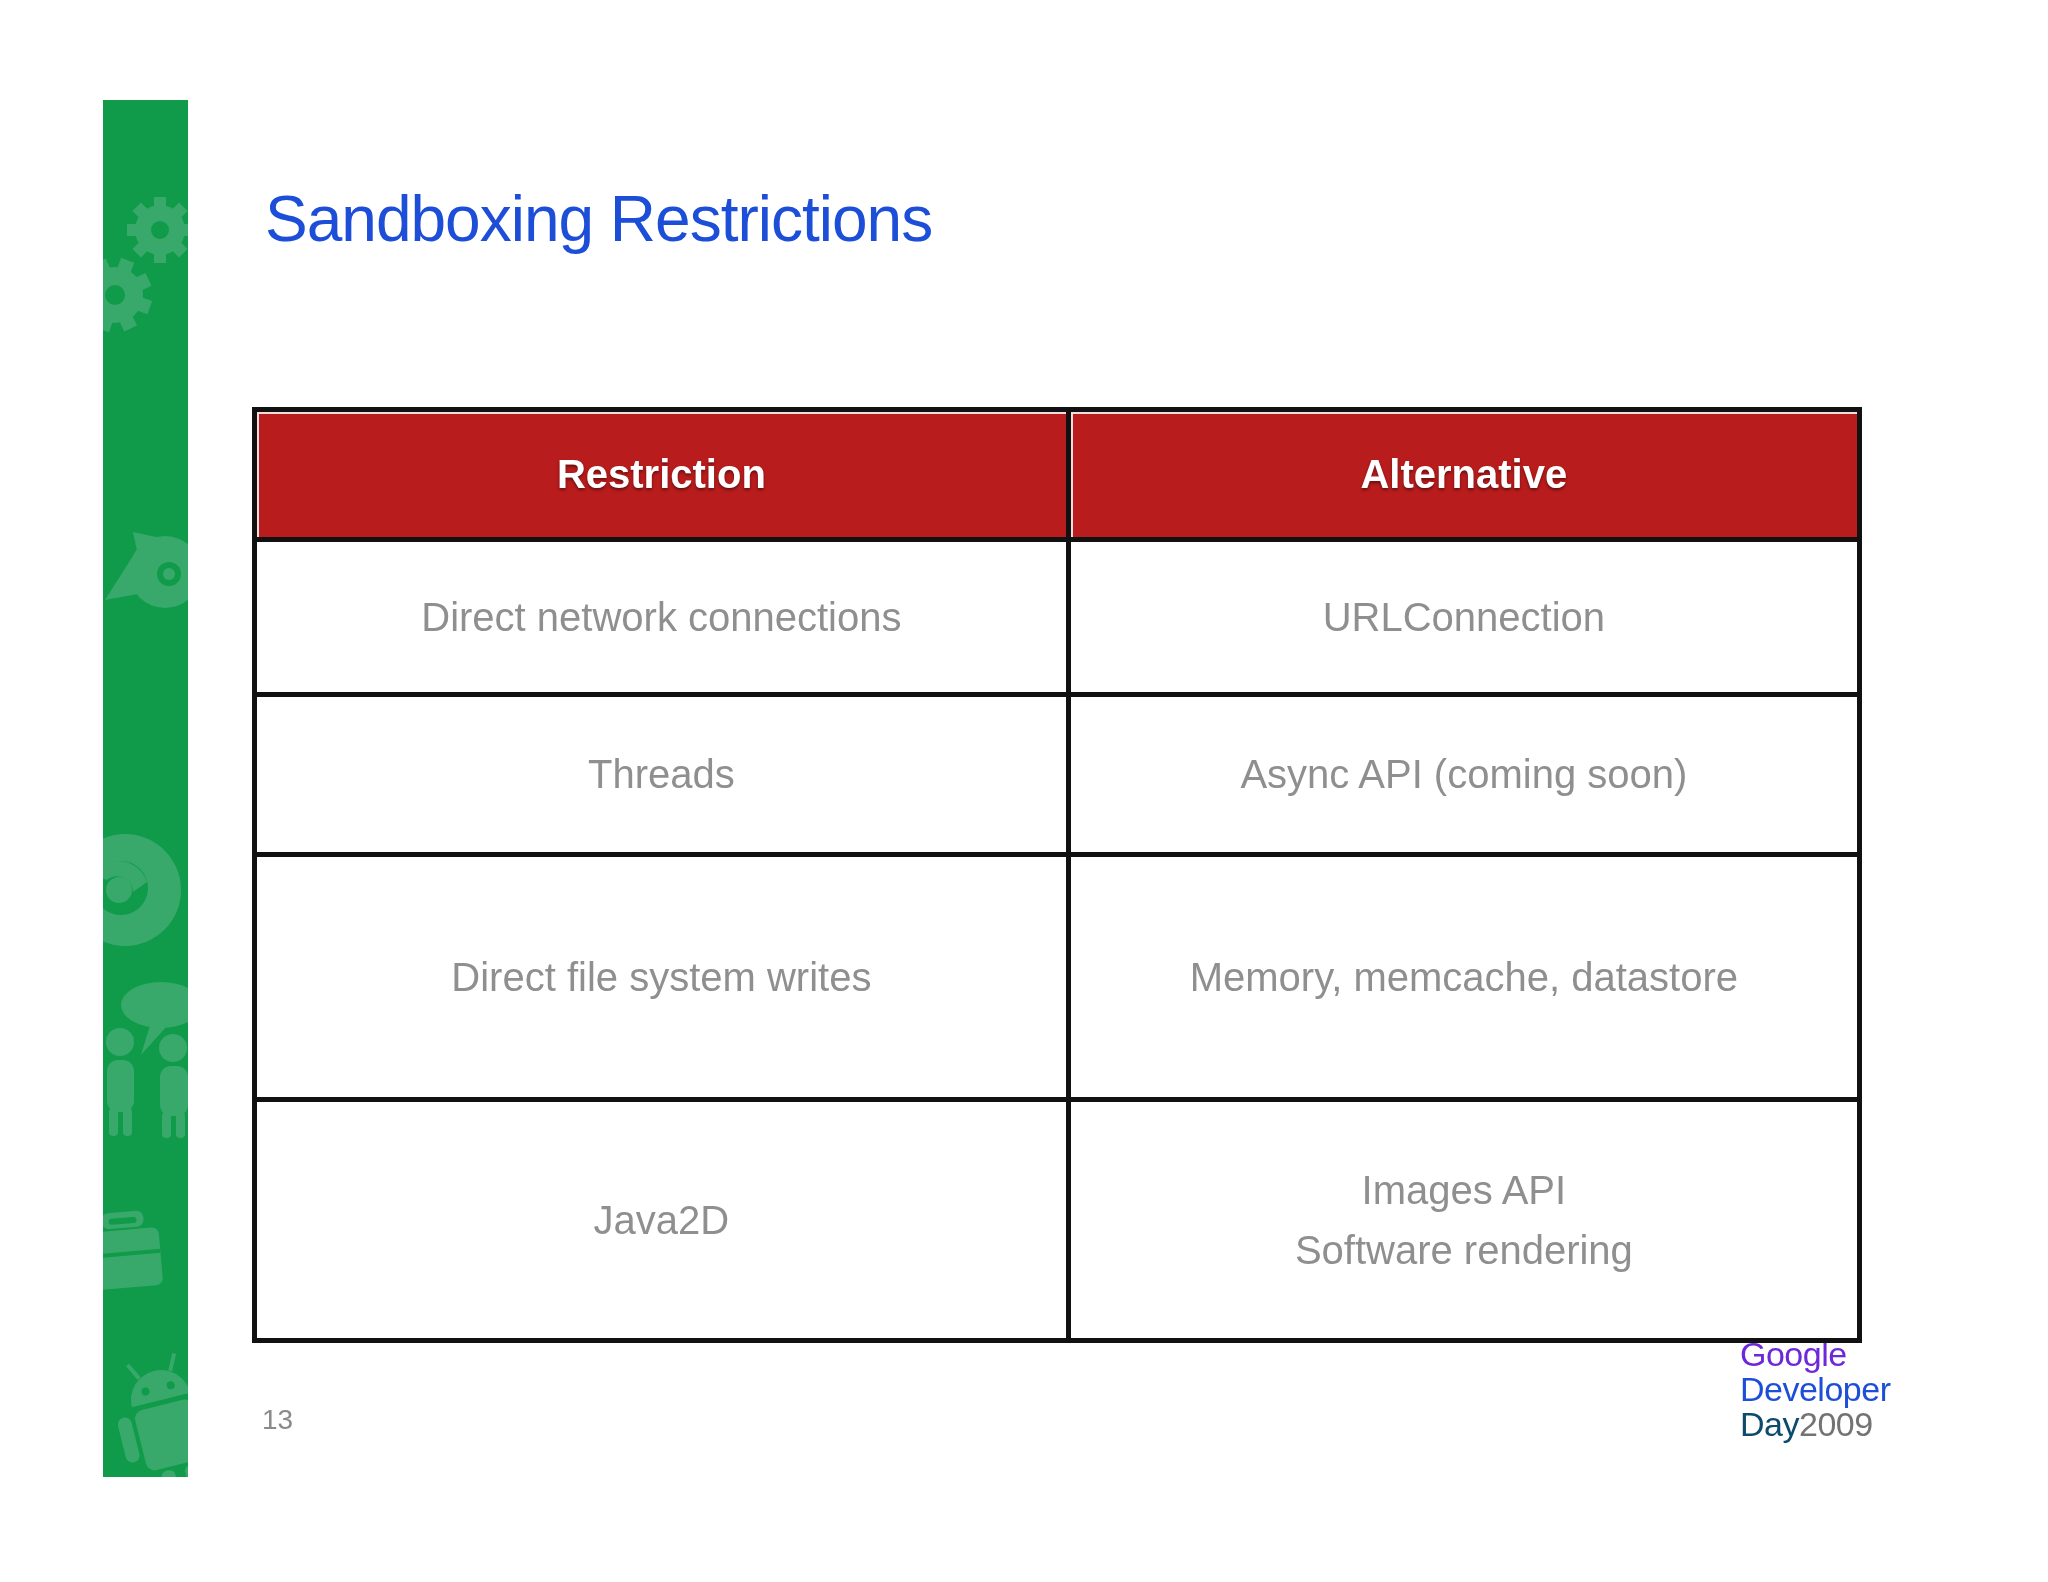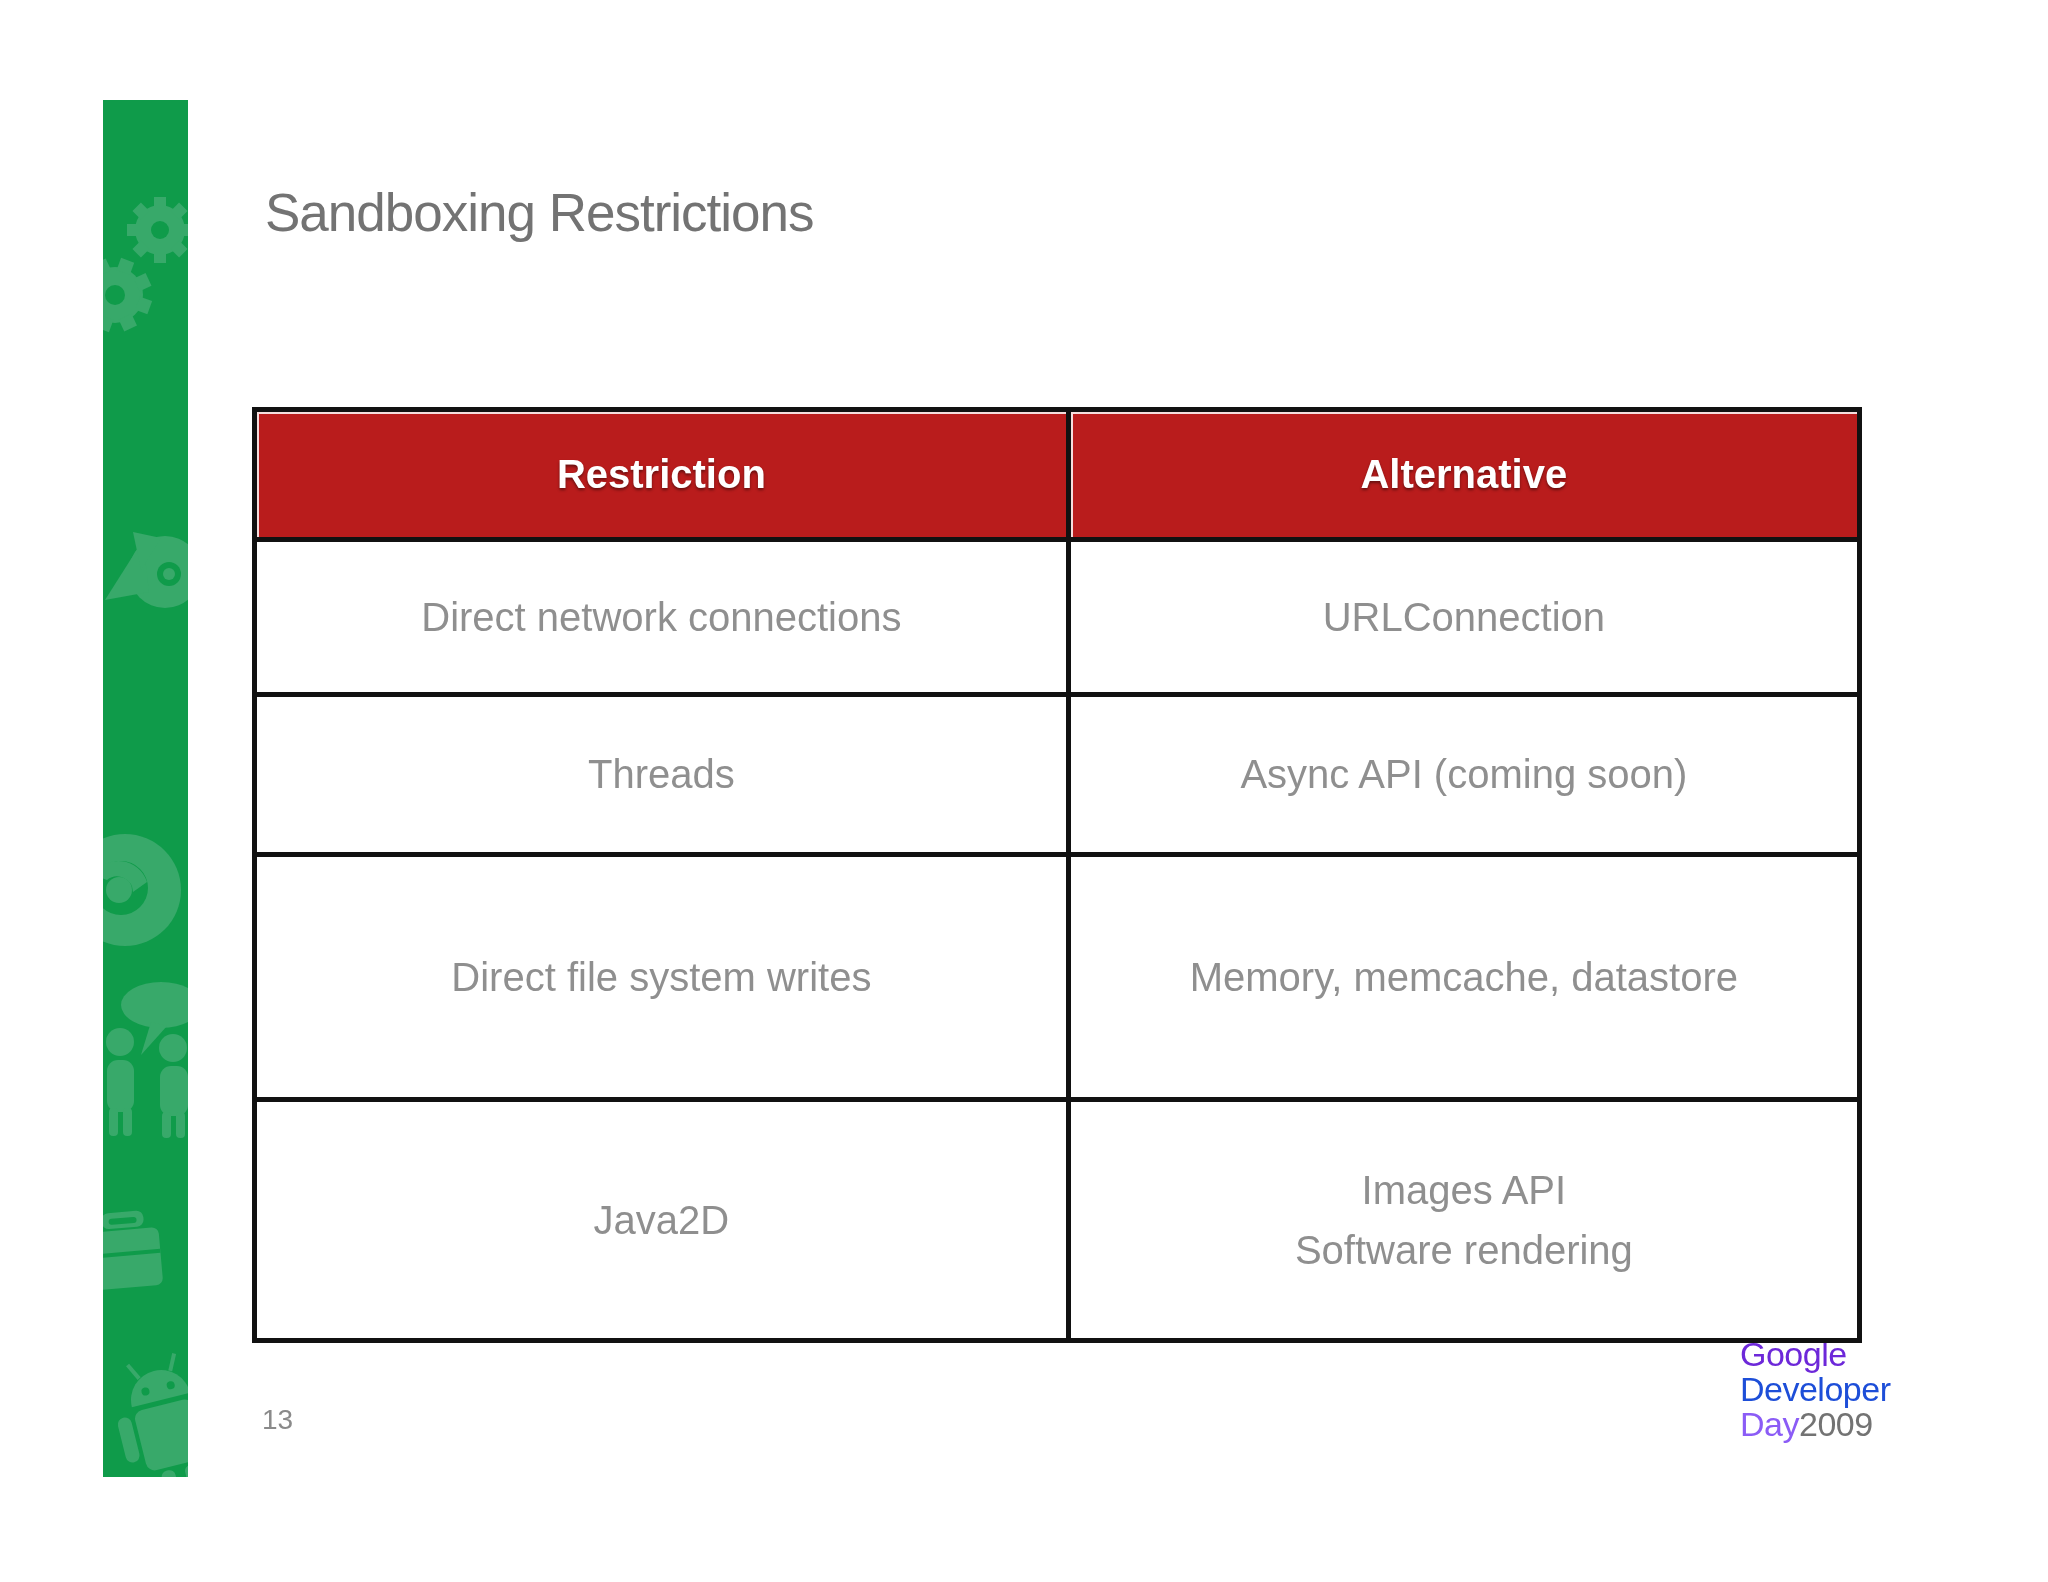--- a/index.html
+++ b/index.html
@@ -10,31 +10,31 @@
   }
   
   .stripe{
     position:absolute;left:103px;top:100px;width:85px;height:1377px;
     background:#0F9B4A;overflow:hidden;z-index:0;
   }
   .stripe svg{display:block;}
   
   .title{
     position:absolute;left:265px;top:182px;
-    font-size:53px;letter-spacing:-1px;color:#737373;z-index:1;
+    font-size:64px;letter-spacing:-1px;color:#1d4ed8;z-index:1;
     white-space:nowrap;
   }
   
   .logo{
     position:absolute;left:1740px;top:1337px;z-index:1;
     font-size:34px;line-height:35px;letter-spacing:-0.5px;white-space:nowrap;
   }
   .logo .l1{color:#6d28d9;}
   .logo .l2{color:#1d4ed8;}
-  .logo .l3g{color:#8b5cf6;}
+  .logo .l3g{color:#0c4a6e;}
   .logo .l3y{color:#737373;}
   
   .pagenum{
     position:absolute;left:262px;top:1404px;
     font-size:28px;color:#8A8A8A;z-index:1;
   }
   
   table.slide-table{
     position:absolute;left:252px;top:407px;z-index:2;
     width:1610px;height:936px;

